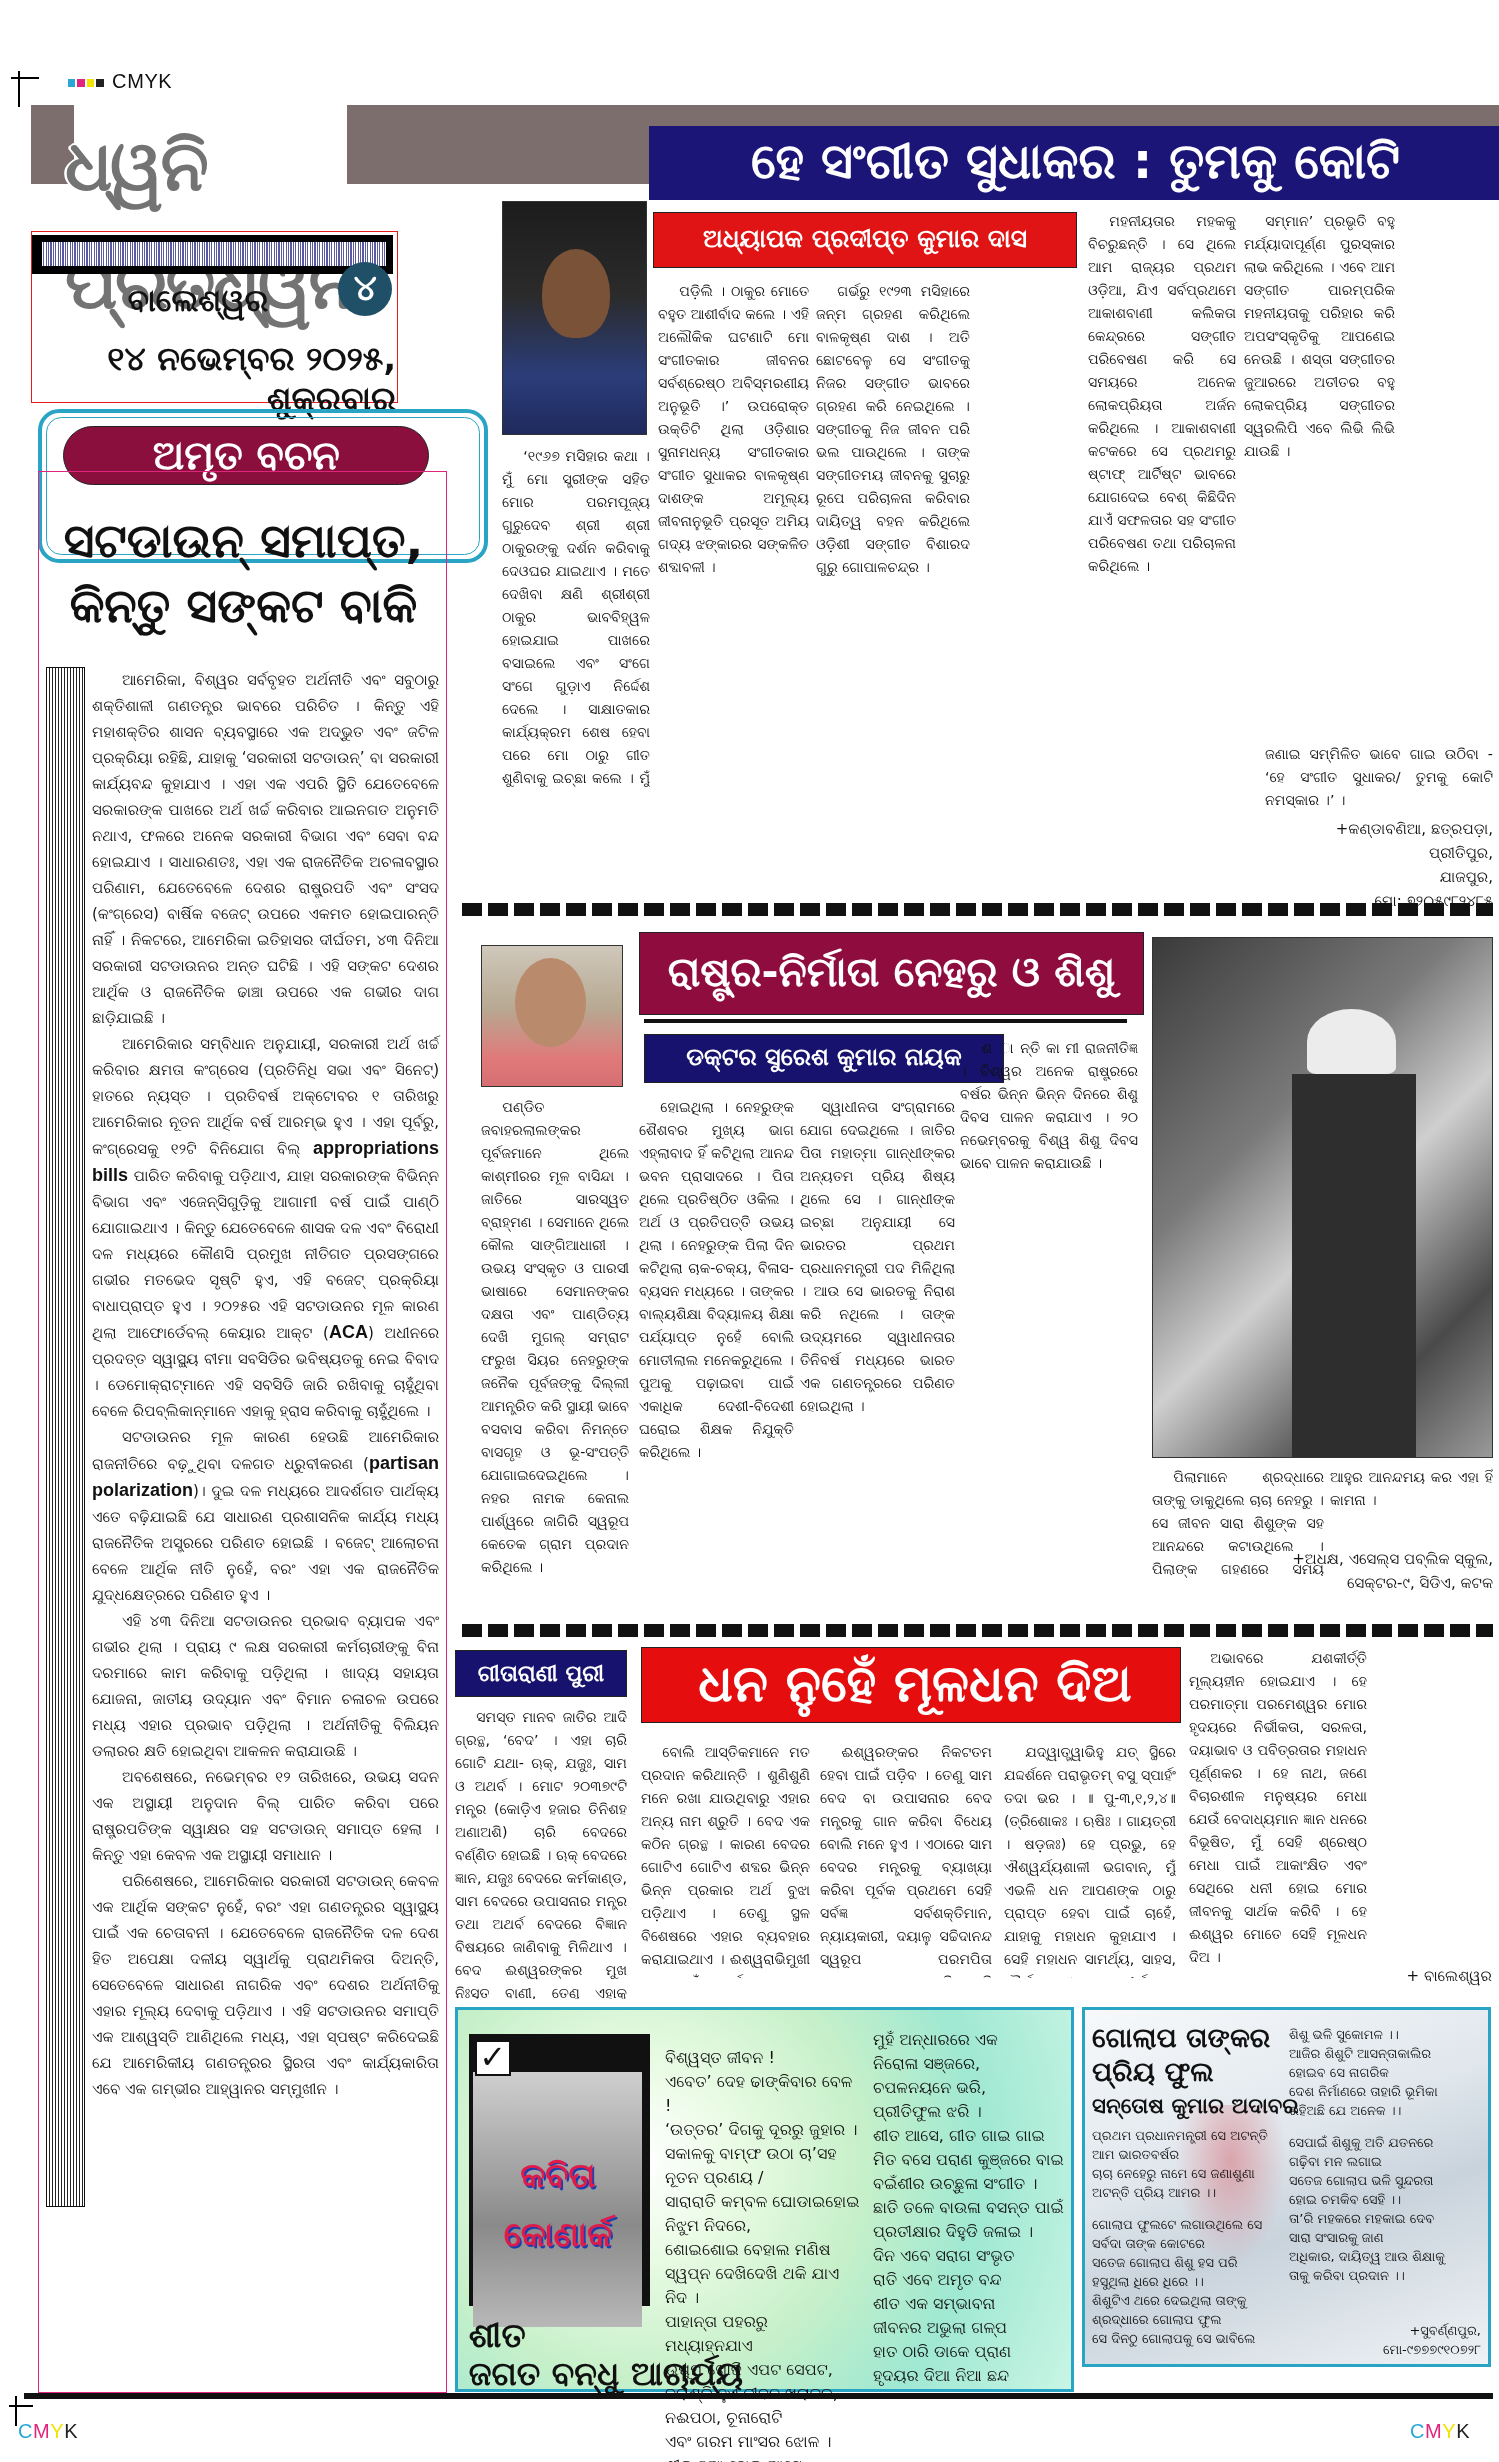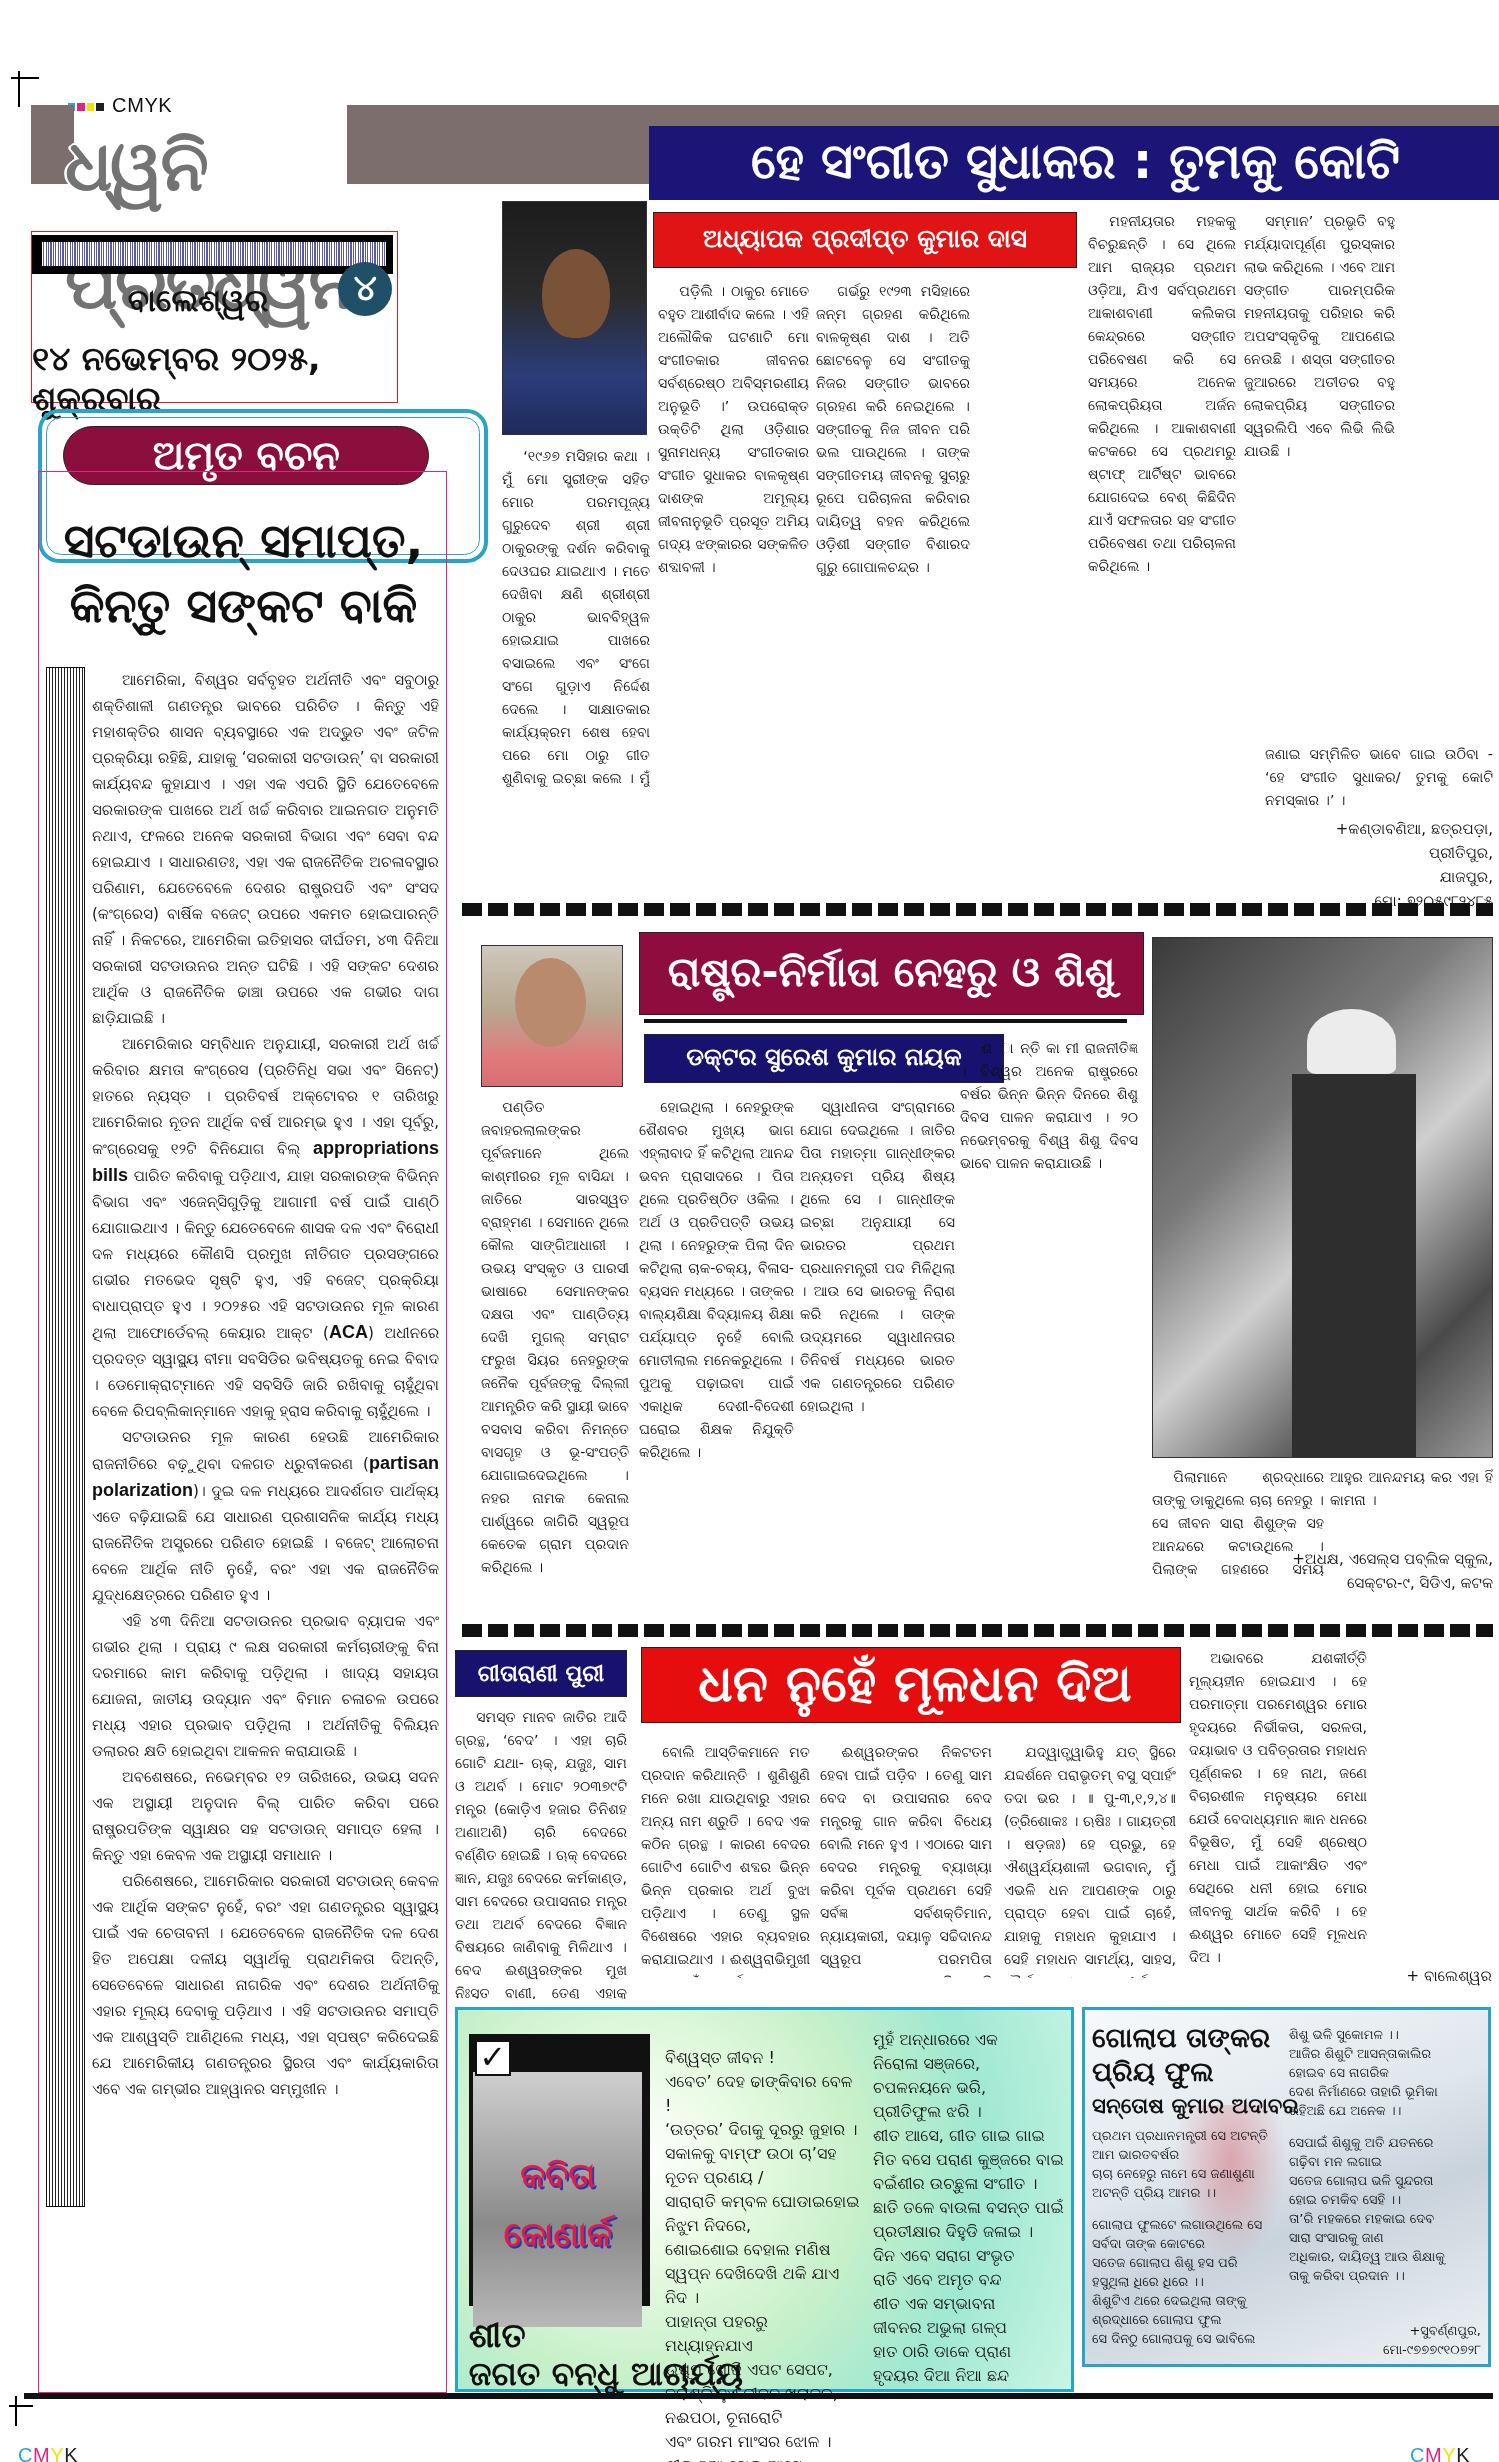--- a/index.html
+++ b/index.html
@@ -2,39 +2,39 @@
 <html style="font-size:9.5px"><head>
 <meta charset="utf-8">
 <style>
   * { box-sizing: border-box; margin: 0; padding: 0; }
   html, body { width: 1500px; height: 2462px; background: #ffffff; overflow: hidden; }
   body { position: relative; font-family: "DejaVu Sans", sans-serif; color: #111; }
 
   
   .reg-h { position:absolute; height:1.8px; background:#000; }
   .reg-v { position:absolute; width:1.8px; background:#000; }
-  .cmyk { position:absolute; font-family:"Liberation Sans", sans-serif; font-size:20px; letter-spacing:0.6px;margin-top:24px; }
+  .cmyk { position:absolute; font-family:"Liberation Sans", sans-serif; font-size:20px; letter-spacing:0.6px; }
   .cmyk .c{color:#29a8d6}.cmyk .m{color:#e0257e}.cmyk .y{color:#f2e300}.cmyk .k{color:#222}
   .swatch { display:inline-block; width:7.1px; height:8.3px; margin-right:2.4px; vertical-align:middle; }
 
   
   .mast-bar { position:absolute; left:31px; top:105px; height:79px; background:#7b6e6c; }
   .masthead { position:absolute; left:65px; top:107px; width:290px; height:124px;
     font-family:"DejaVu Sans", sans-serif; font-weight:900; font-size:70px; line-height:118px;
     color:#737373; text-shadow: 2.4px 0 #fff, -2.4px 0 #fff, 0 2.4px #fff, 0 -2.4px #fff; letter-spacing:-2.4px; }
 
   
   .date-box { position:absolute; left:31px; top:231px; width:367px; height:172px; border:1.8px solid #e31b1b; }
   .date-stripe { position:absolute; left:0; top:3px; width:361px; height:39px; background:#000; }
   .date-stripe-inner { position:absolute; left:9.5px; top:7.1px; width:344px; height:24px;
     background: repeating-linear-gradient(90deg, #ffffff 0 1.2px, #5a5aa0 1.2px 2.4px); }
   .page-num { position:absolute; right:4.7px; top:30px; width:54px; height:54px; border-radius:50%;
     background:#1f5068; color:#fff; font-size:36px; font-weight:bold; text-align:center; line-height:52px; }
   .city { position:absolute; left:0; width:332px; top:50px; text-align:center; font-size:31px; font-weight:bold; }
-  .date-text { position:absolute; left:0; width:364px; top:107px; text-align:left; font-size:33px; font-weight:bold; }
+  .date-text { position:absolute; left:0; width:364px; top:107px; text-align:right; font-size:33px; font-weight:bold; }
 
   
   .amrita { position:absolute; left:38px; top:409px; width:450px; height:154px;
     border:4.7px solid #2aa4c4; border-radius:21.3px; padding:19px; }
   .amrita-inner { position:absolute; inset:3.6px; border:1.2px solid #2aa4c4; border-radius:15.4px; }
   .amrita-title { position:absolute; left:21.3px; top:13px; width:366px; height:59px;
     background:#8a0f3d; border:1.8px solid #222; border-radius:30px; color:#fff;
     font-size:40px; font-weight:bold; text-align:center; line-height:57px; }
   .amrita-text { position:absolute; left:12px; top:77px; width:403px; font-size:19.5px; font-weight:bold;
     text-align:center; line-height:27px; }

